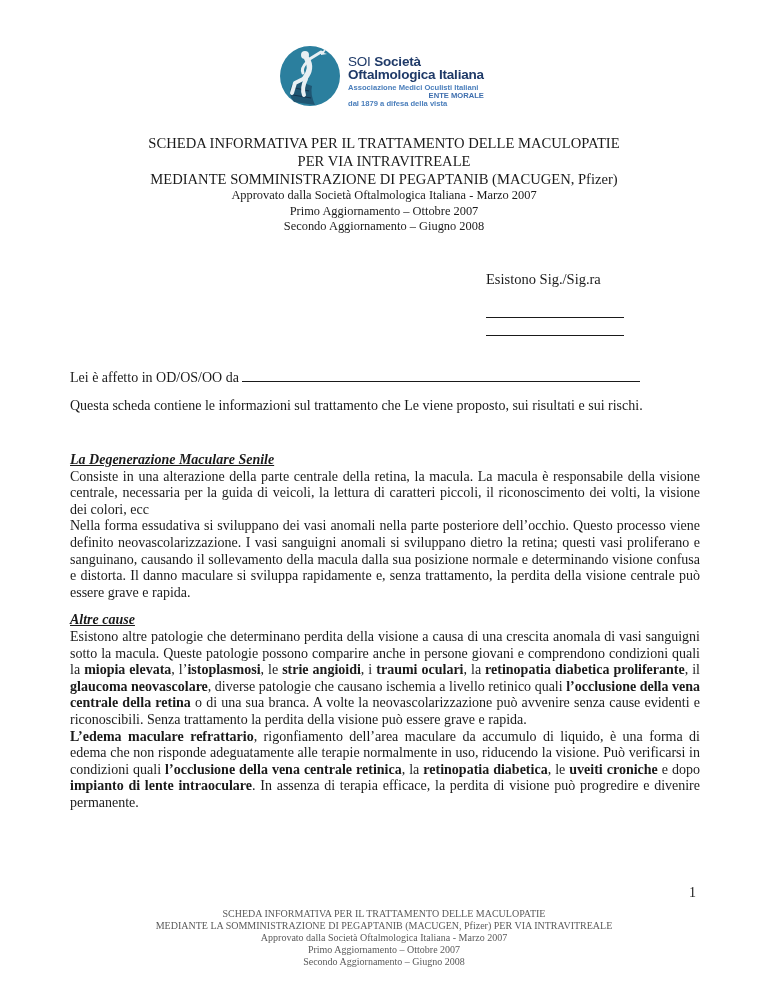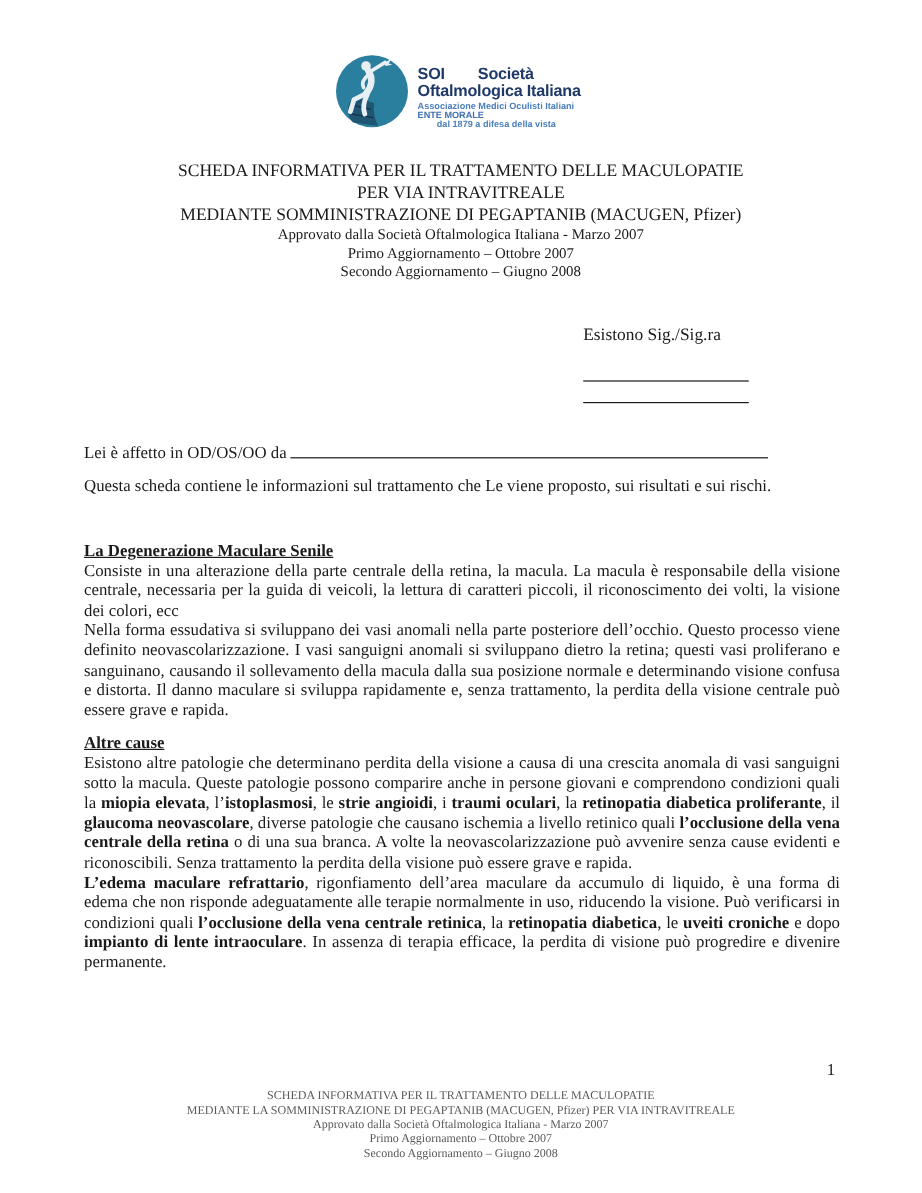--- a/index.html
+++ b/index.html
@@ -22,25 +22,25 @@
   }
   .logo-mark { flex: 0 0 auto; }
   .logo-text {
     font-family: "Liberation Sans", "DejaVu Sans", sans-serif;
     line-height: 1.02; padding-top: 6px;
   }
   .logo-name {
     color: #1f3a68; font-size: 13.5px; font-weight: 700;
     letter-spacing: -0.2px;
   }
-  .logo-name .soi-acronym { font-weight: 700; }
-  .logo-name .name-rest { font-weight: 600; padding-left: 24px; }
+  .logo-name .soi-acronym { font-weight: 400; }
+  .logo-name .name-rest { font-weight: 600; }
   .logo-sub { color: #4a7ebb; font-size: 7.6px; font-weight: 700; margin-top: 2px; }
-  .logo-ente { color: #3f6fae; font-size: 7.6px; font-weight: 700; }
-  .logo-motto { color: #4a7ebb; font-size: 7.6px; font-weight: 700; margin-left: 16px; }
+  .logo-ente { color: #3f6fae; font-size: 7.6px; font-weight: 700; text-align: right; }
+  .logo-motto { color: #4a7ebb; font-size: 7.6px; font-weight: 700; }
 
   
   .title-block {
     position: absolute; top: 134px; left: 0; width: 768px;
     text-align: center;
   }
   .title-line { font-size: 14.6px; line-height: 18px; }
   .title-sub  { font-size: 12.4px; line-height: 15.6px; }
 
   
@@ -55,21 +55,21 @@
 
   
   .intro {
     position: absolute; top: 398px; left: 70px; width: 630px;
     font-size: 14px; line-height: 16.6px; text-align: justify; margin: 0;
   }
   .content { position: absolute; top: 452px; left: 70px; width: 630px; }
   .content p { margin: 0; font-size: 14px; line-height: 16.6px; text-align: justify; }
   .content h2 {
     margin: 0; font-size: 14px; line-height: 16.6px;
-    font-weight: 700; text-decoration: underline;
+    font-weight: 700; text-decoration: underline; font-style: italic;
   }
   .section-altre { margin-top: 11px; }
 
   
   .page-number { position: absolute; top: 885px; right: 72px; font-size: 14px; }
   .footer {
     position: absolute; top: 908px; left: 0; width: 768px;
     text-align: center; color: #5a5a5a;
     font-size: 10px; line-height: 12px;
   }

